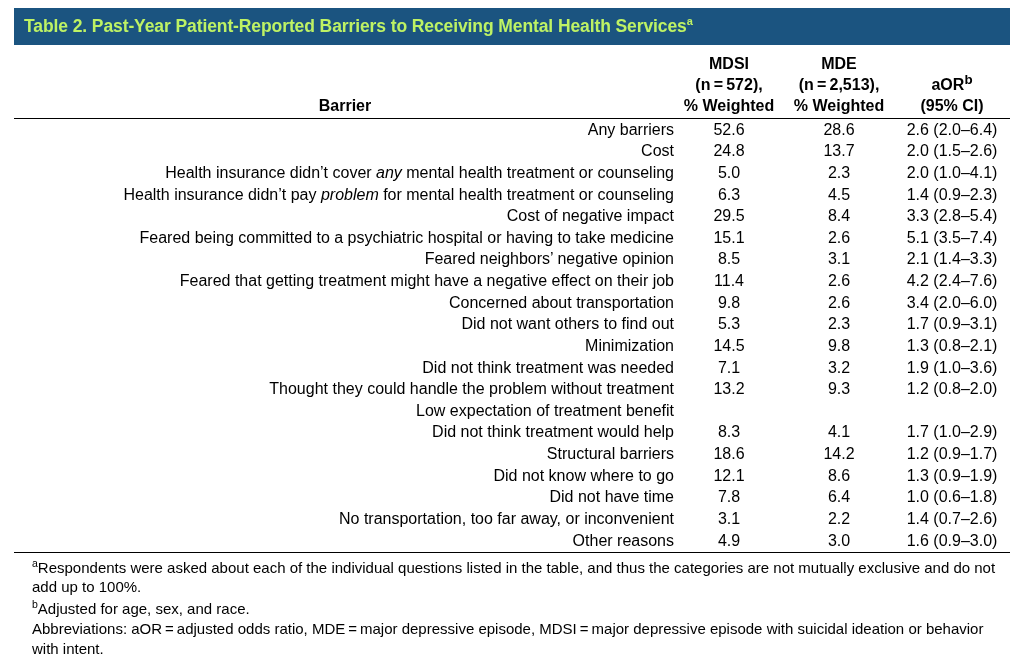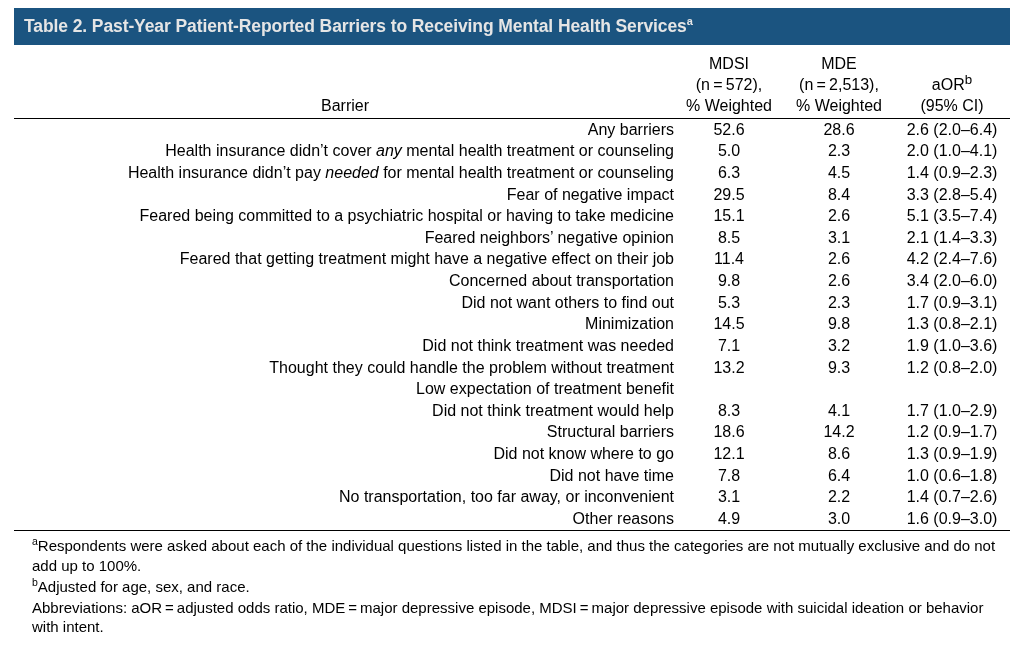--- a/index.html
+++ b/index.html
@@ -20,21 +20,21 @@
     overflow: hidden;
   }
   .table-wrap {
     position: absolute;
     left: 14px;
     top: 8px;
     width: 996px;
   }
   .title-bar {
     background: #1b5480;
-    color: #e5e5e5;
+    color: #bef264;
     font-size: 17.5px;
     font-weight: bold;
     padding: 7px 10px 8px 10px;
     box-sizing: border-box;
     letter-spacing: -0.1px;
   }
   .title-bar sup {
     font-size: 11px;
     vertical-align: super;
     font-weight: bold;
@@ -58,20 +58,21 @@
     text-align: center;
     line-height: 1.32;
     padding-bottom: 2px;
   }
   .head-cell.left {
     text-align: center;
     padding-left: 2px;
   }
   .head-lines {
     display: block;
+    font-weight: bold;
   }
   .spacer-row td { height: 8px; padding: 0; }
   .headrule td {
     border-bottom: 1.5px solid #000;
     height: 0;
     padding: 0;
   }
   tbody td {
     padding: 0.5px 0 0.5px 0;
     line-height: 1.29;
@@ -161,33 +162,39 @@
           </tr>
       </thead>
       <tbody id="tbody">
           <tr>
             <td class="label">Any barriers</td>
             <td class="num">52.6</td>
             <td class="num">28.6</td>
             <td class="num">2.6 (2.0–6.4)</td>
           </tr>
           <tr>
+            <td class="label">Cost</td>
+            <td class="num">24.8</td>
+            <td class="num">13.7</td>
+            <td class="num">2.0 (1.5–2.6)</td>
+          </tr>
+          <tr>
             <td class="label indent1">Health insurance didn’t cover <em>any</em> mental health treatment or counseling</td>
             <td class="num">5.0</td>
             <td class="num">2.3</td>
             <td class="num">2.0 (1.0–4.1)</td>
           </tr>
           <tr>
-            <td class="label indent1">Health insurance didn’t pay <em>needed</em> for mental health treatment or counseling</td>
+            <td class="label indent1">Health insurance didn’t pay <em>problem</em> for mental health treatment or counseling</td>
             <td class="num">6.3</td>
             <td class="num">4.5</td>
             <td class="num">1.4 (0.9–2.3)</td>
           </tr>
           <tr>
-            <td class="label">Fear of negative impact</td>
+            <td class="label">Cost of negative impact</td>
             <td class="num">29.5</td>
             <td class="num">8.4</td>
             <td class="num">3.3 (2.8–5.4)</td>
           </tr>
           <tr>
             <td class="label indent1">Feared being committed to a psychiatric hospital or having to take medicine</td>
             <td class="num">15.1</td>
             <td class="num">2.6</td>
             <td class="num">5.1 (3.5–7.4)</td>
           </tr>

